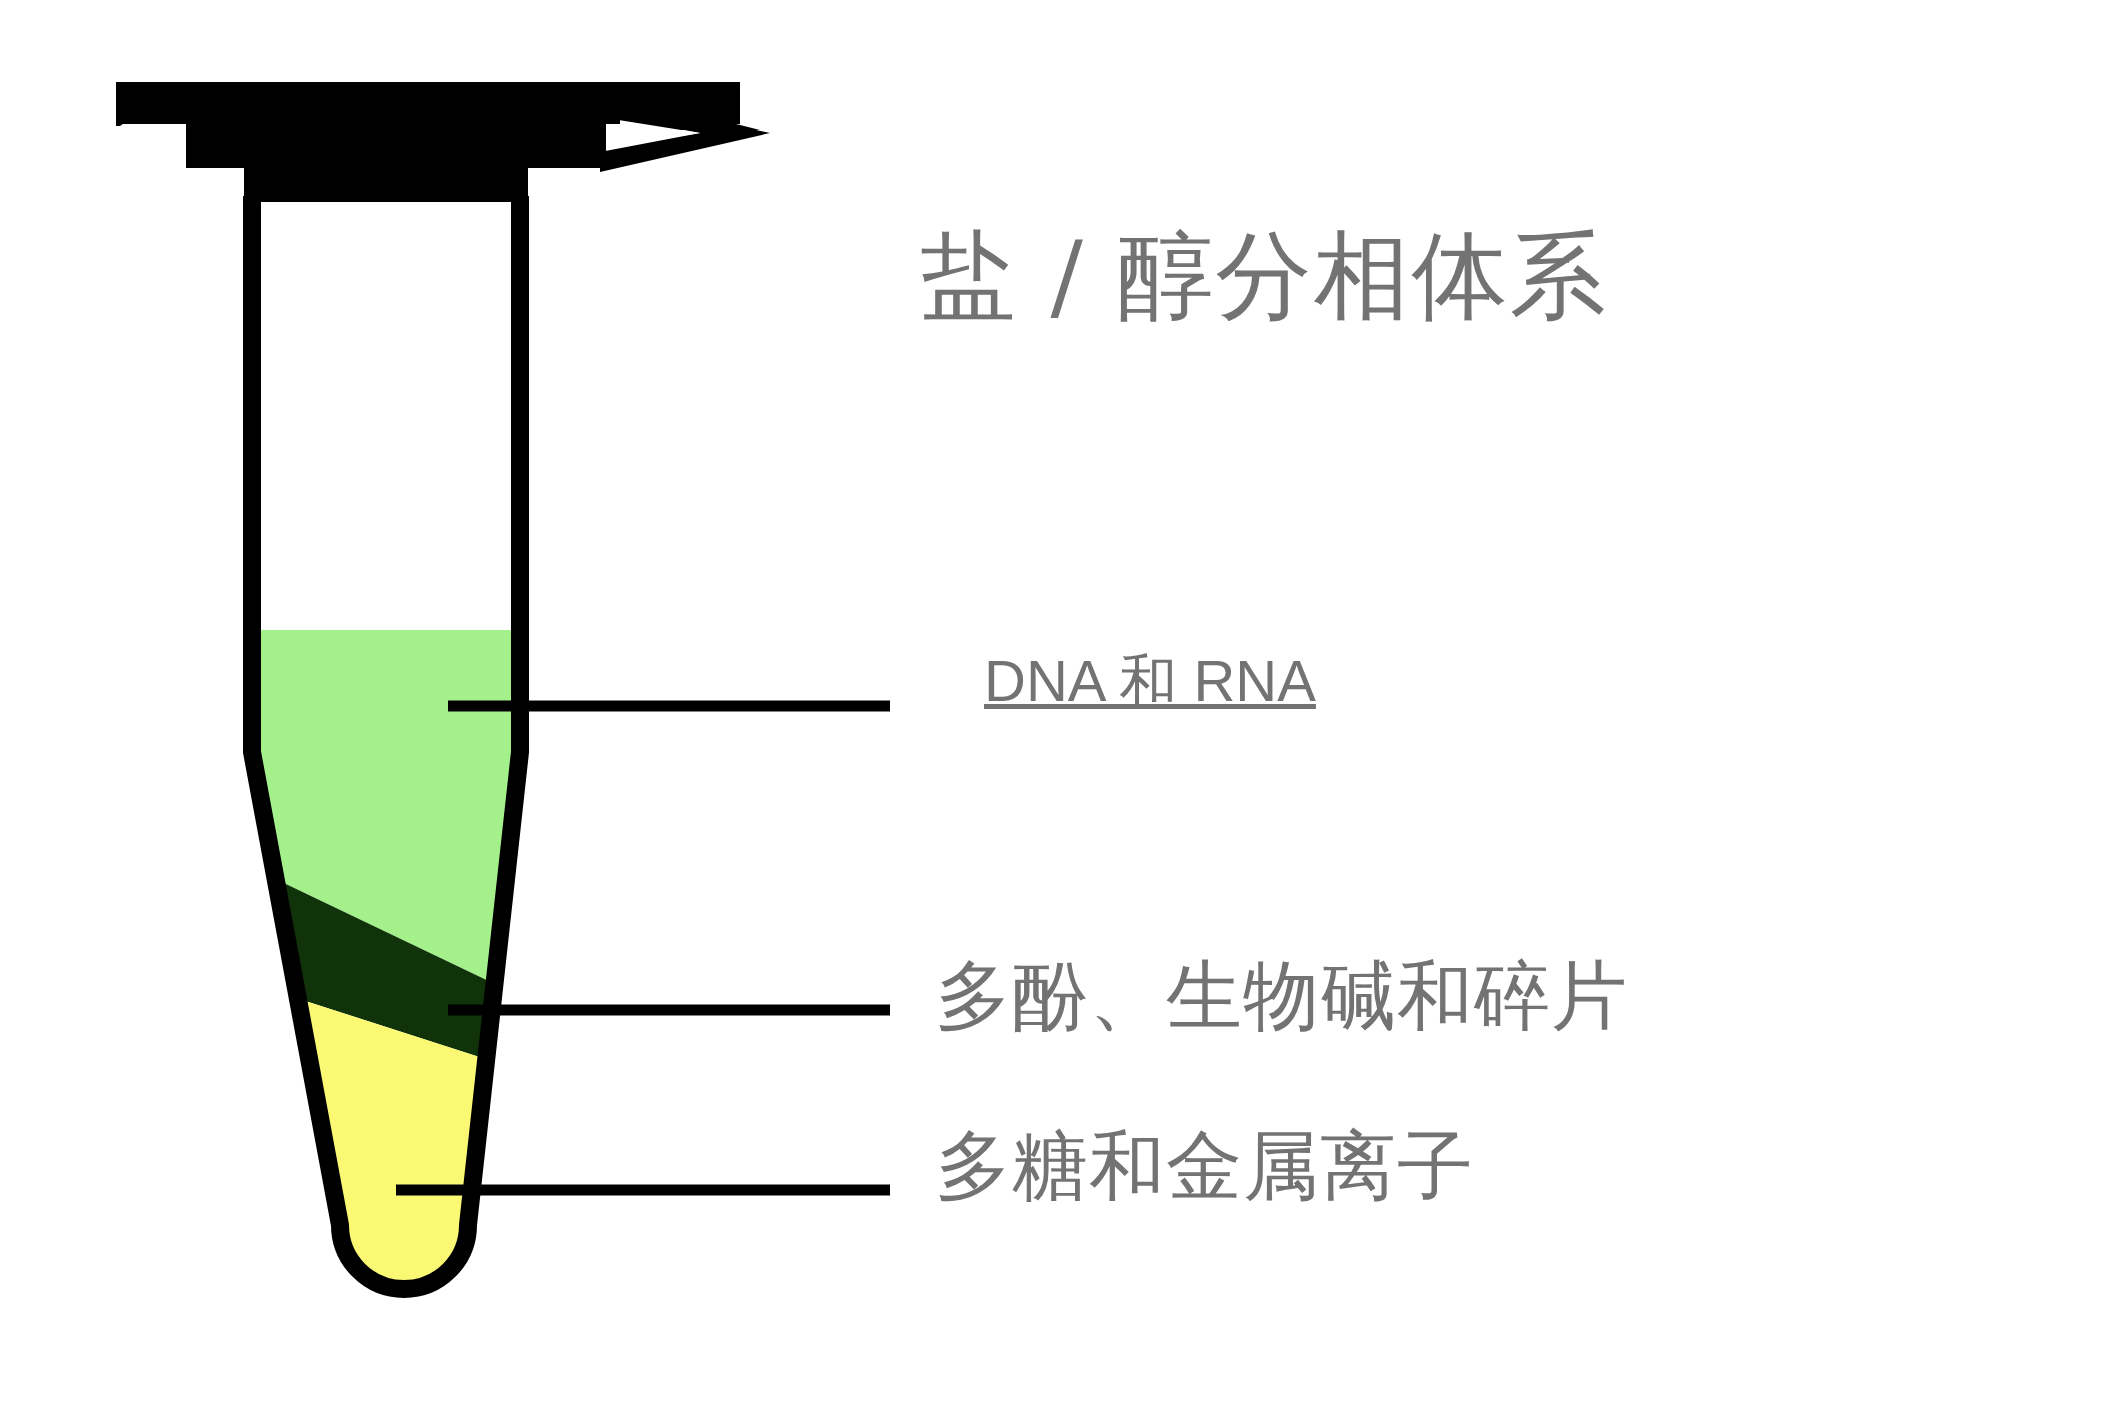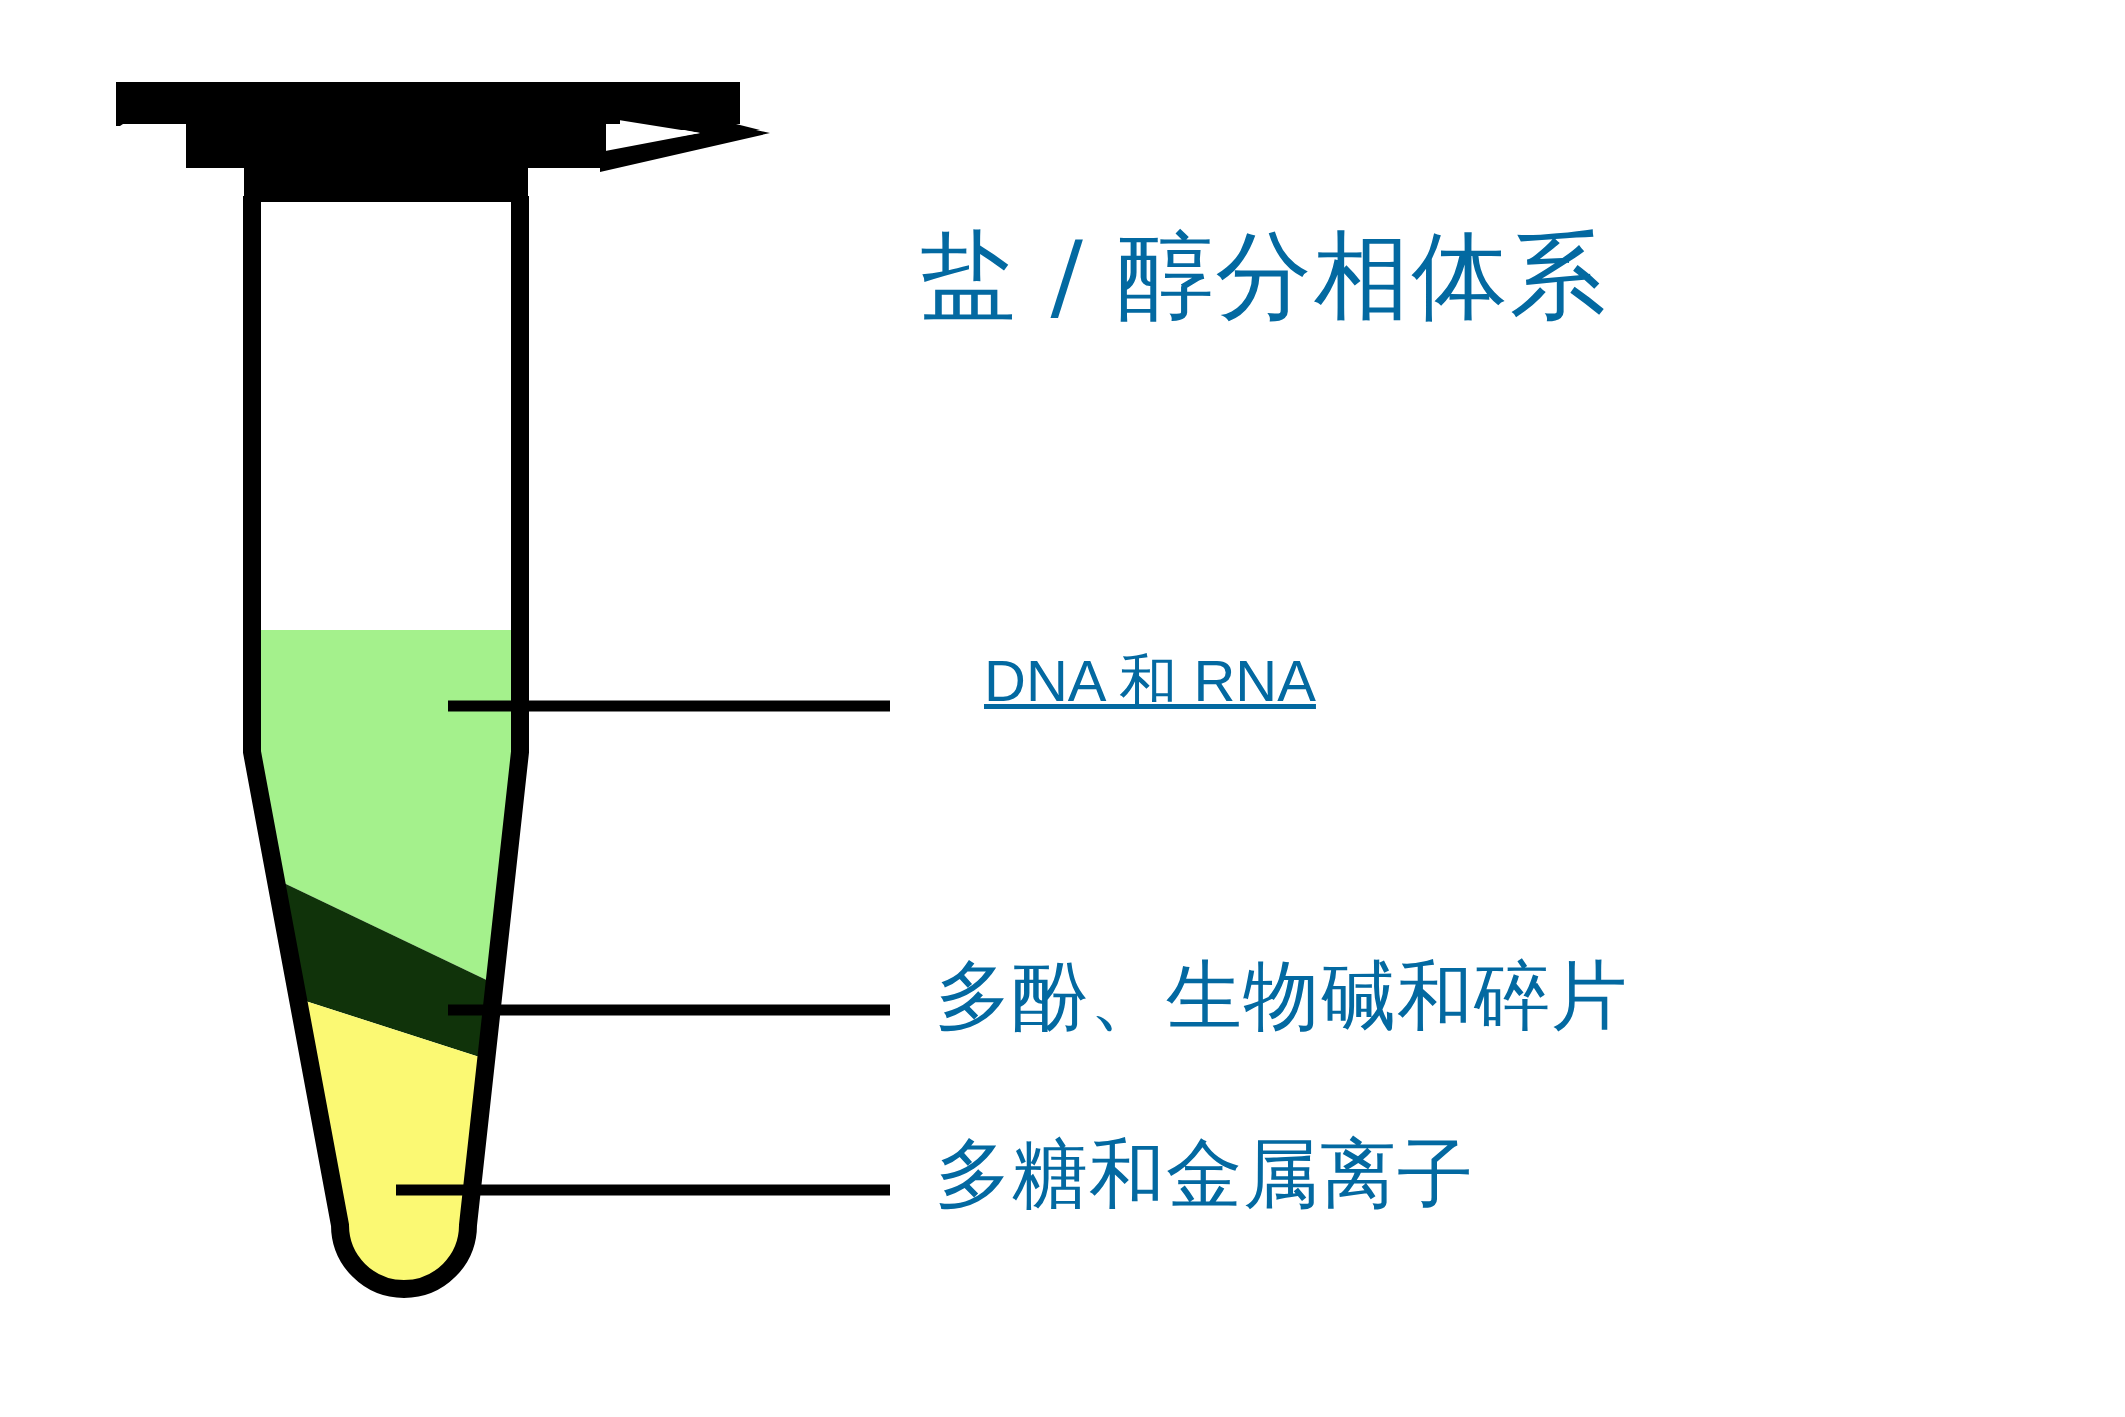--- a/index.html
+++ b/index.html
@@ -22,21 +22,21 @@
   }
   #tube-svg {
     position: absolute;
     left: 0;
     top: 0;
     width: 2125px;
     height: 1417px;
   }
   .label-text {
     position: absolute;
-    color: #0369a1;
+    color: #737373;
     white-space: nowrap;
     font-weight: 400;
     line-height: 1;
   }
   #diagram-title {
     left: 920px;
     top: 228px;
     font-size: 96px;
     letter-spacing: 2px;
     font-family: "DejaVu Serif", "Liberation Serif", serif;
@@ -55,21 +55,20 @@
     letter-spacing: 1px;
     font-family: "DejaVu Serif", "Liberation Serif", serif;
     text-align: right;
   }
   #label-polysaccharides {
     left: 935px;
     top: 1128px;
     font-size: 76px;
     letter-spacing: 1px;
     font-family: "DejaVu Serif", "Liberation Serif", serif;
-    margin-top: 8px;
   }
 </style>
 </head>
 <body>
 
 <div id="figure-root">
 
   <svg id="tube-svg" viewBox="0 0 2125 1417">
     <defs>
 

